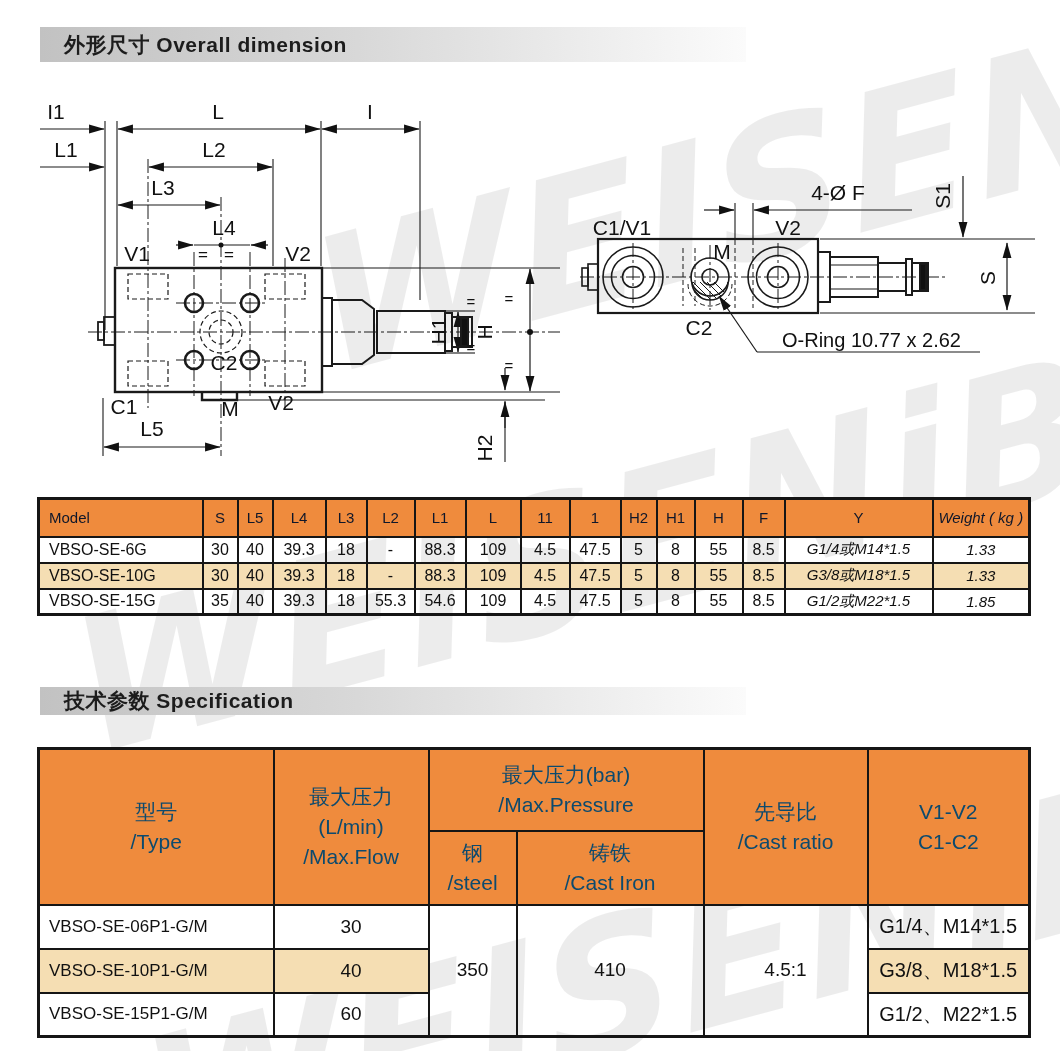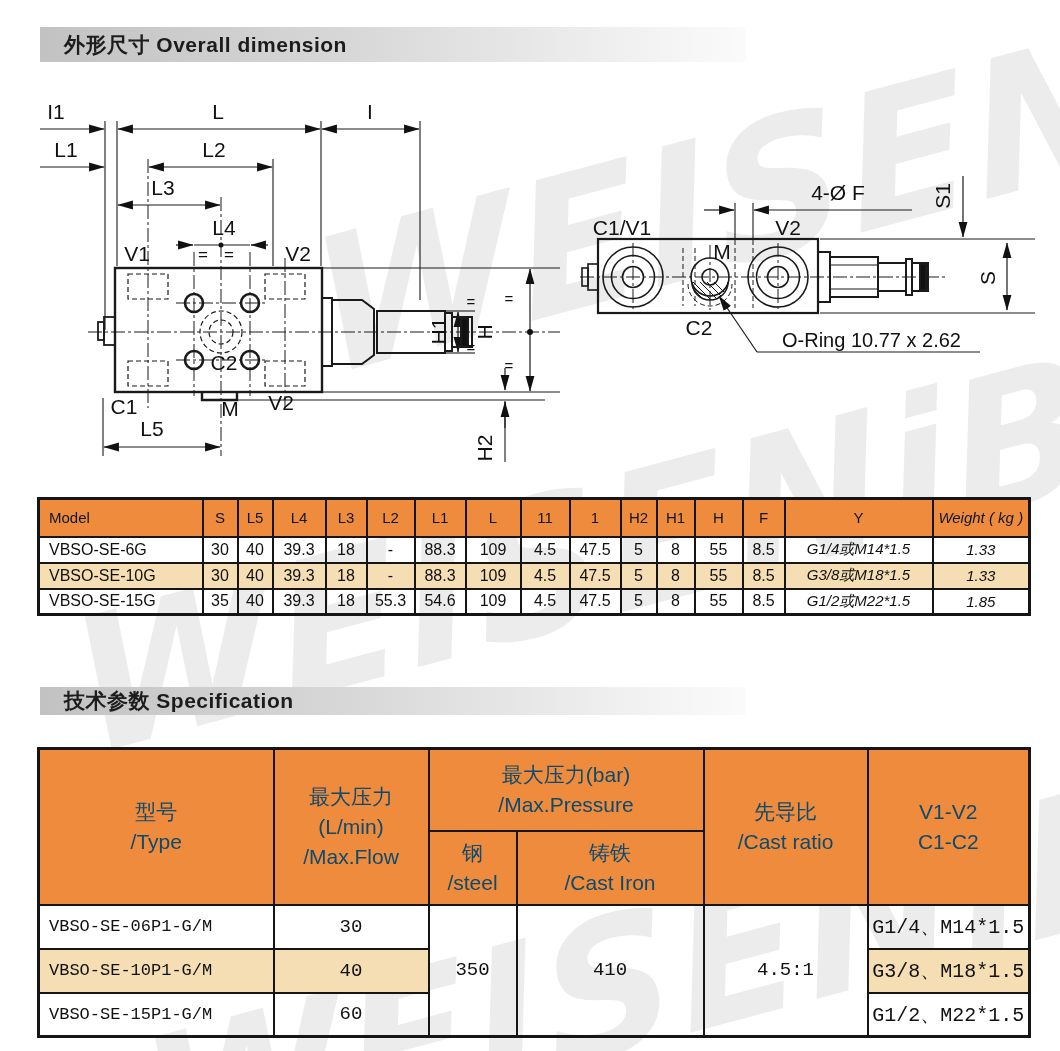--- a/index.html
+++ b/index.html
@@ -33,21 +33,21 @@
   .t1 td{font-size:16px;color:#101010;background:transparent;}
   .t1 .al{text-align:left;padding-left:9px;}
   .t1 .sm{font-size:15px;font-style:italic;}
   tr.hl td{background:#F5DEB3;}
   
   .t2{left:37px;top:747px;width:991px;border:3px solid #151515;}
   .t2 th,.t2 td{border:2px solid #151515;padding:0;text-align:center;overflow:hidden;}
   .t2 th{background:#EF8B3D;color:#0c4a6e;font-weight:400;font-size:21px;line-height:1.42;margin-top:12px;}
   .t2 tr.hr1{height:82px;}
   .t2 tr.hr2{height:74px;}
-  .t2 tr.dr{height:44px;font-family:Liberation Mono, monospace;}
+  .t2 tr.dr{height:44px;}
   .t2 td{font-size:19px;background:transparent;}
   .t2 td.al{text-align:left;padding-left:9px;font-size:17px;}
   .t2 td.pt{font-size:20px;}
   .t2 td.hl{background:#F5DEB3;margin-top:38px;}
 </style>
 </head>
 <body>
 
 <div class="page">
 

